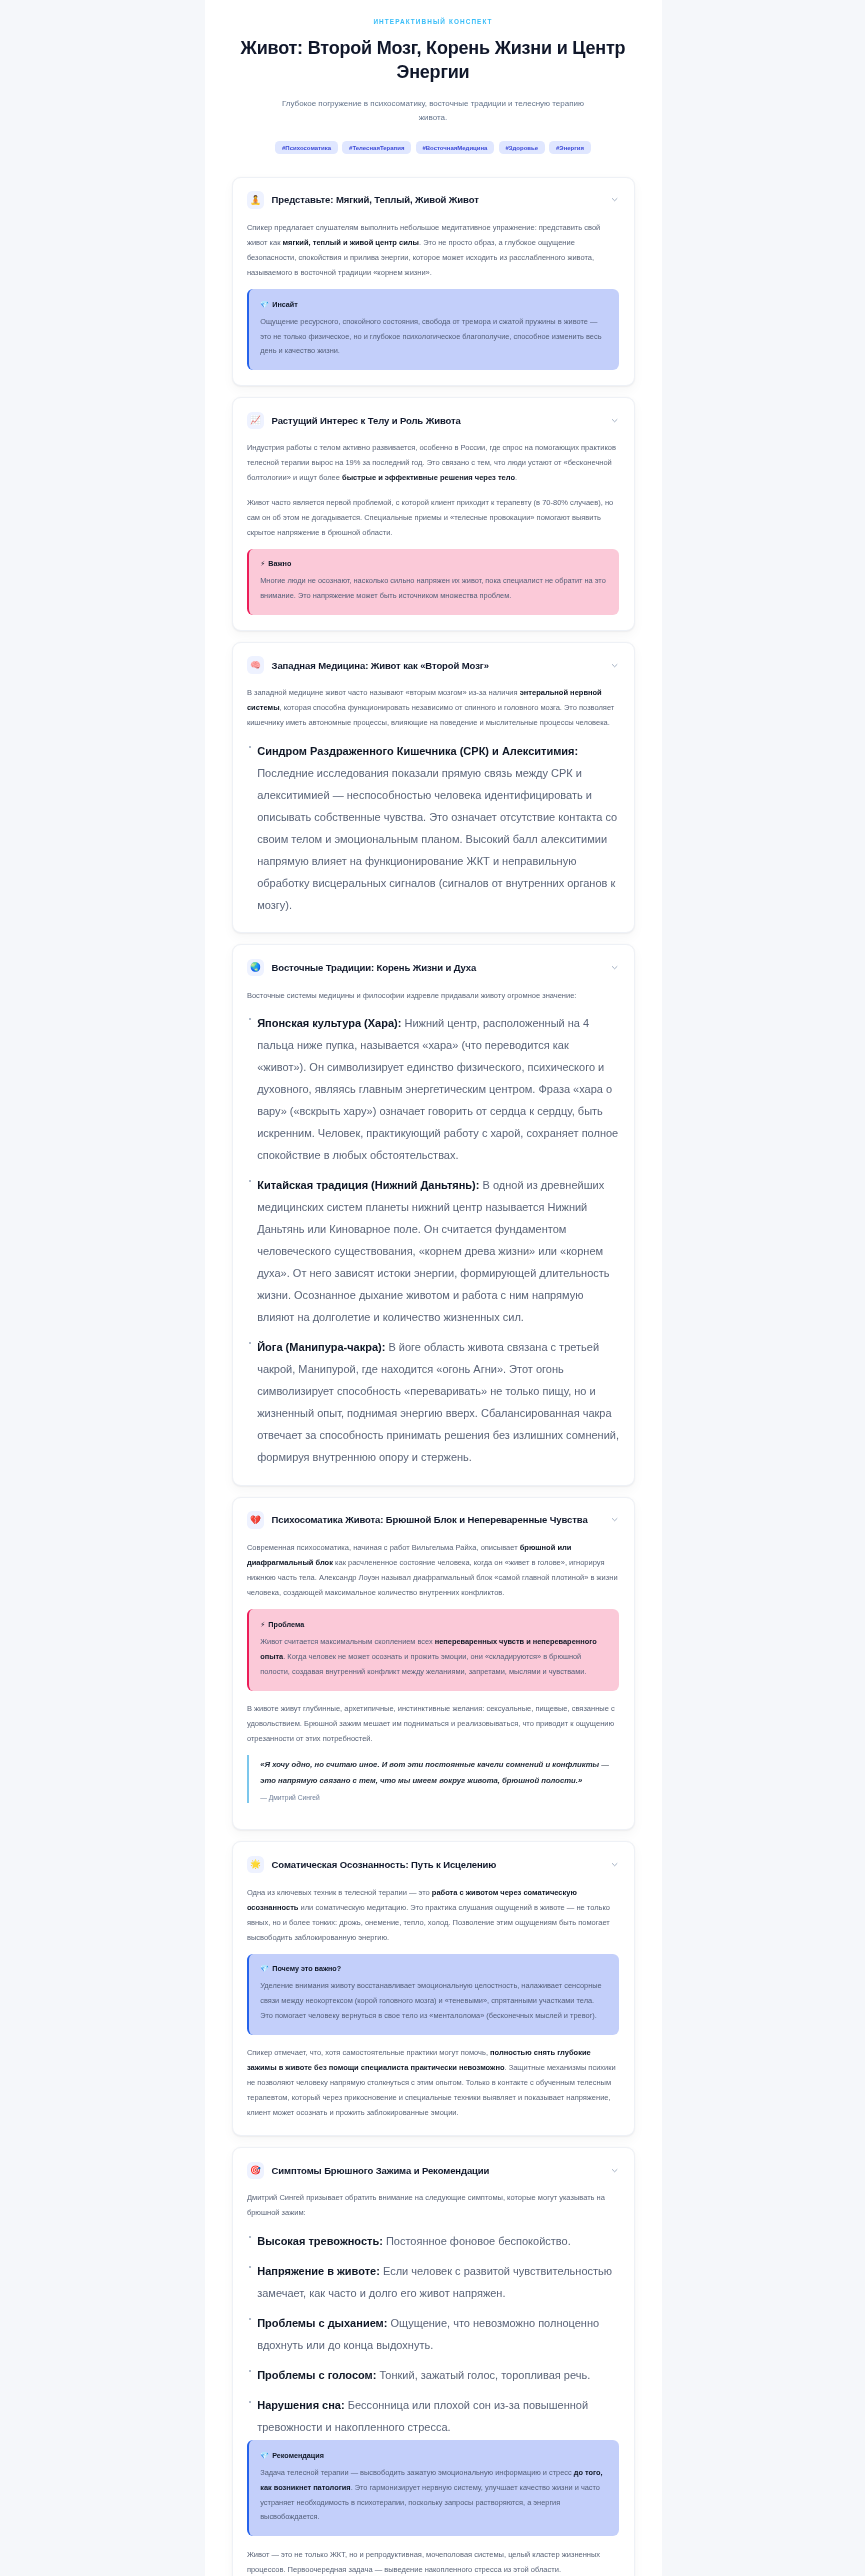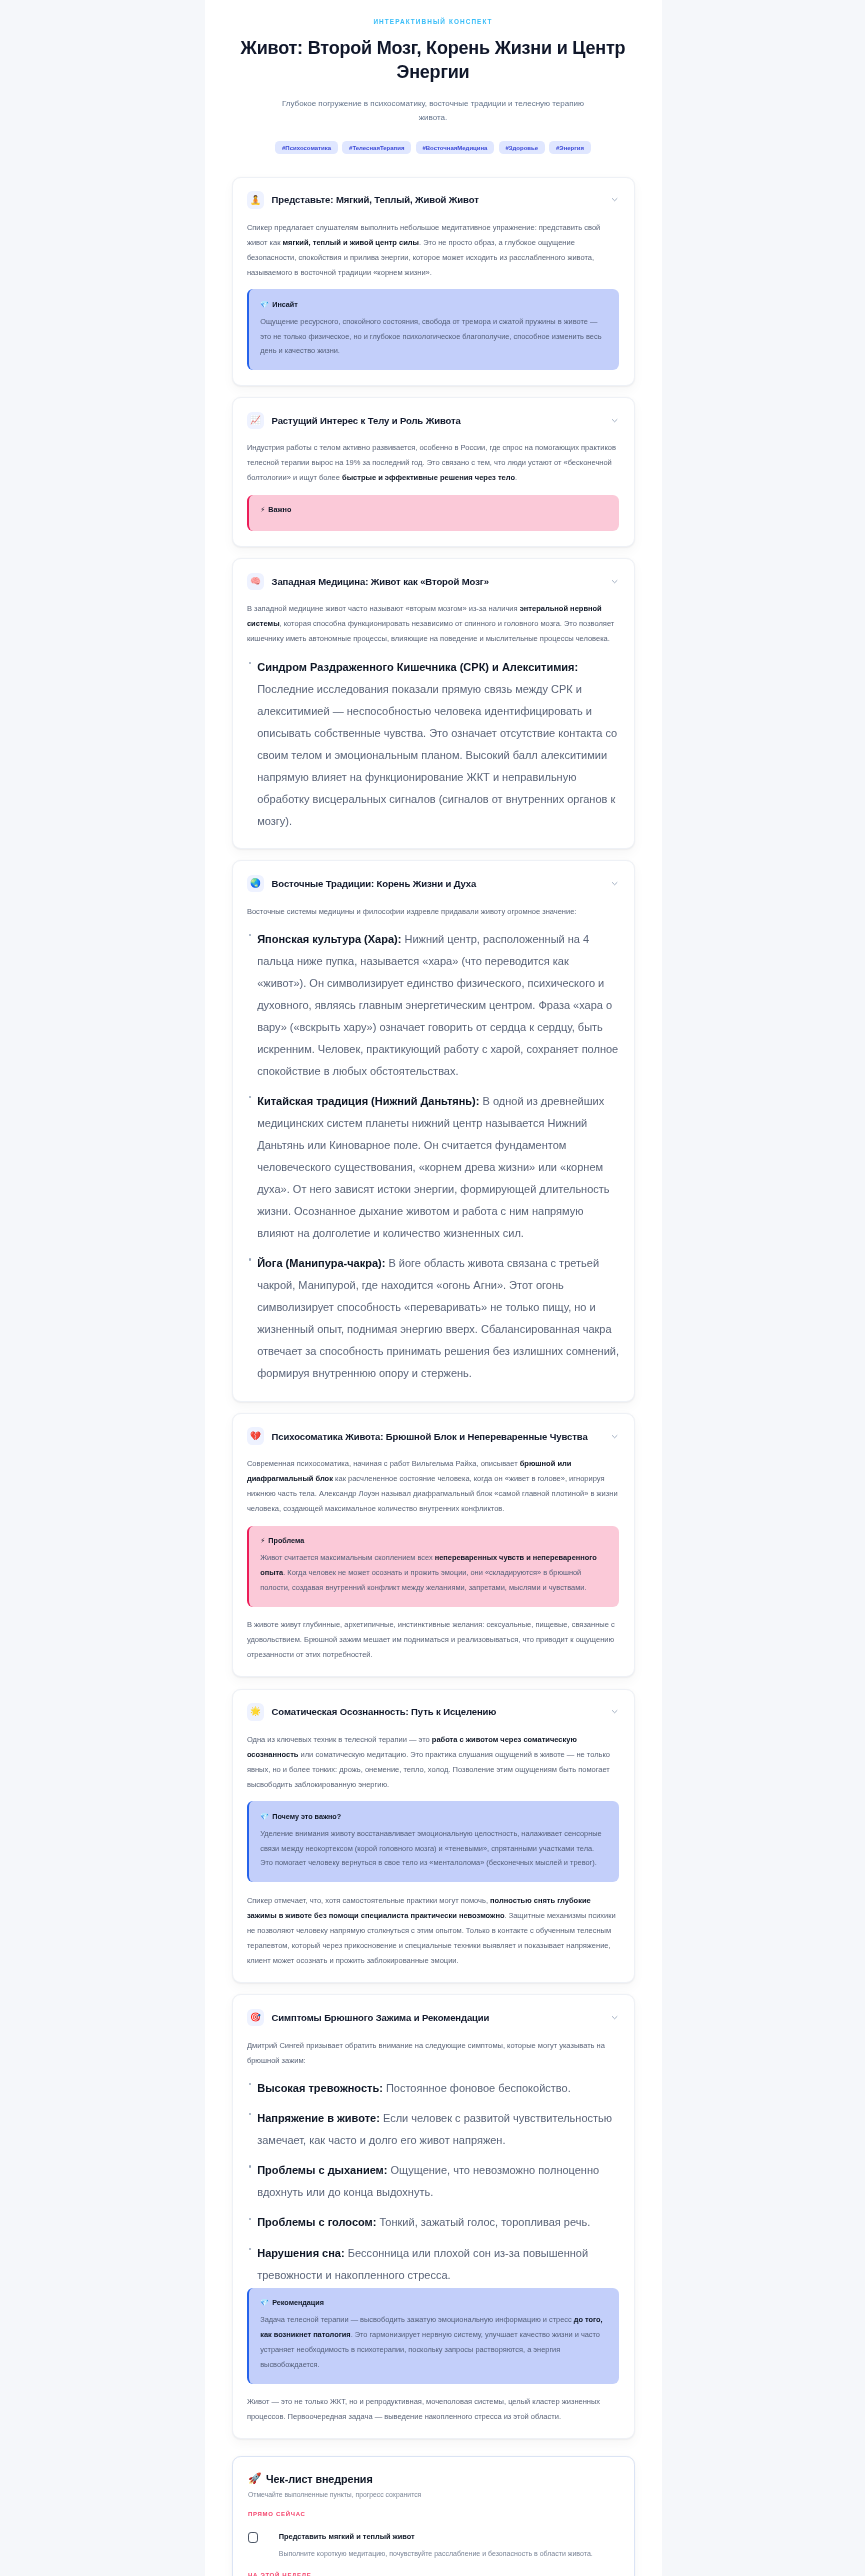--- a/index.html
+++ b/index.html
@@ -276,25 +276,27 @@
         <div class="card-head">
           <span class="card-emoji">📈</span>
           <div class="card-title">Растущий Интерес к Телу и Роль Живота</div>
           <span class="chev">
             <svg viewBox="0 0 24 24" fill="none" stroke="currentColor" stroke-width="2.2" stroke-linecap="round" stroke-linejoin="round">
               <polyline points="6 9 12 15 18 9"></polyline>
             </svg>
           </span>
         </div>
         <p class="p">Индустрия работы с телом активно развивается, особенно в России, где спрос на помогающих практиков телесной терапии вырос на 19% за последний год. Это связано с тем, что люди устают от «бесконечной болтологии» и ищут более <b>быстрые и эффективные решения через тело</b>.</p>
+        <p class="p">Живот часто является первой проблемой, с которой клиент приходит к терапевту (в 70-80% случаев), но сам он об этом не догадывается. Специальные приемы и «телесные провокации» помогают выявить скрытое напряжение в брюшной области.</p>
         <div class="callout warn">
           <div class="cl-title">
             <span>⚡</span>
             <span>Важно</span>
           </div>
+          <div class="cl-body">Многие люди не осознают, насколько сильно напряжен их живот, пока специалист не обратит на это внимание. Это напряжение может быть источником множества проблем.</div>
         </div>
       </div>
       <div class="card">
         <div class="card-head">
           <span class="card-emoji">🧠</span>
           <div class="card-title">Западная Медицина: Живот как «Второй Мозг»</div>
           <span class="chev">
             <svg viewBox="0 0 24 24" fill="none" stroke="currentColor" stroke-width="2.2" stroke-linecap="round" stroke-linejoin="round">
               <polyline points="6 9 12 15 18 9"></polyline>
             </svg>
@@ -334,20 +336,24 @@
         </div>
         <p class="p">Современная психосоматика, начиная с работ Вильгельма Райха, описывает <b>брюшной или диафрагмальный блок</b> как расчлененное состояние человека, когда он «живет в голове», игнорируя нижнюю часть тела. Александр Лоуэн называл диафрагмальный блок «самой главной плотиной» в жизни человека, создающей максимальное количество внутренних конфликтов.</p>
         <div class="callout warn">
           <div class="cl-title">
             <span>⚡</span>
             <span>Проблема</span>
           </div>
           <div class="cl-body">Живот считается максимальным скоплением всех <b>непереваренных чувств и непереваренного опыта</b>. Когда человек не может осознать и прожить эмоции, они «складируются» в брюшной полости, создавая внутренний конфликт между желаниями, запретами, мыслями и чувствами.</div>
         </div>
         <p class="p">В животе живут глубинные, архетипичные, инстинктивные желания: сексуальные, пищевые, связанные с удовольствием. Брюшной зажим мешает им подниматься и реализовываться, что приводит к ощущению отрезанности от этих потребностей.</p>
+        <div class="quote">
+          <div class="quote-text">«Я хочу одно, но считаю иное. И вот эти постоянные качели сомнений и конфликты — это напрямую связано с тем, что мы имеем вокруг живота, брюшной полости.»</div>
+          <div class="quote-author">— Дмитрий Сингей</div>
+        </div>
       </div>
       <div class="card">
         <div class="card-head">
           <span class="card-emoji">🌟</span>
           <div class="card-title">Соматическая Осознанность: Путь к Исцелению</div>
           <span class="chev">
             <svg viewBox="0 0 24 24" fill="none" stroke="currentColor" stroke-width="2.2" stroke-linecap="round" stroke-linejoin="round">
               <polyline points="6 9 12 15 18 9"></polyline>
             </svg>
           </span>

